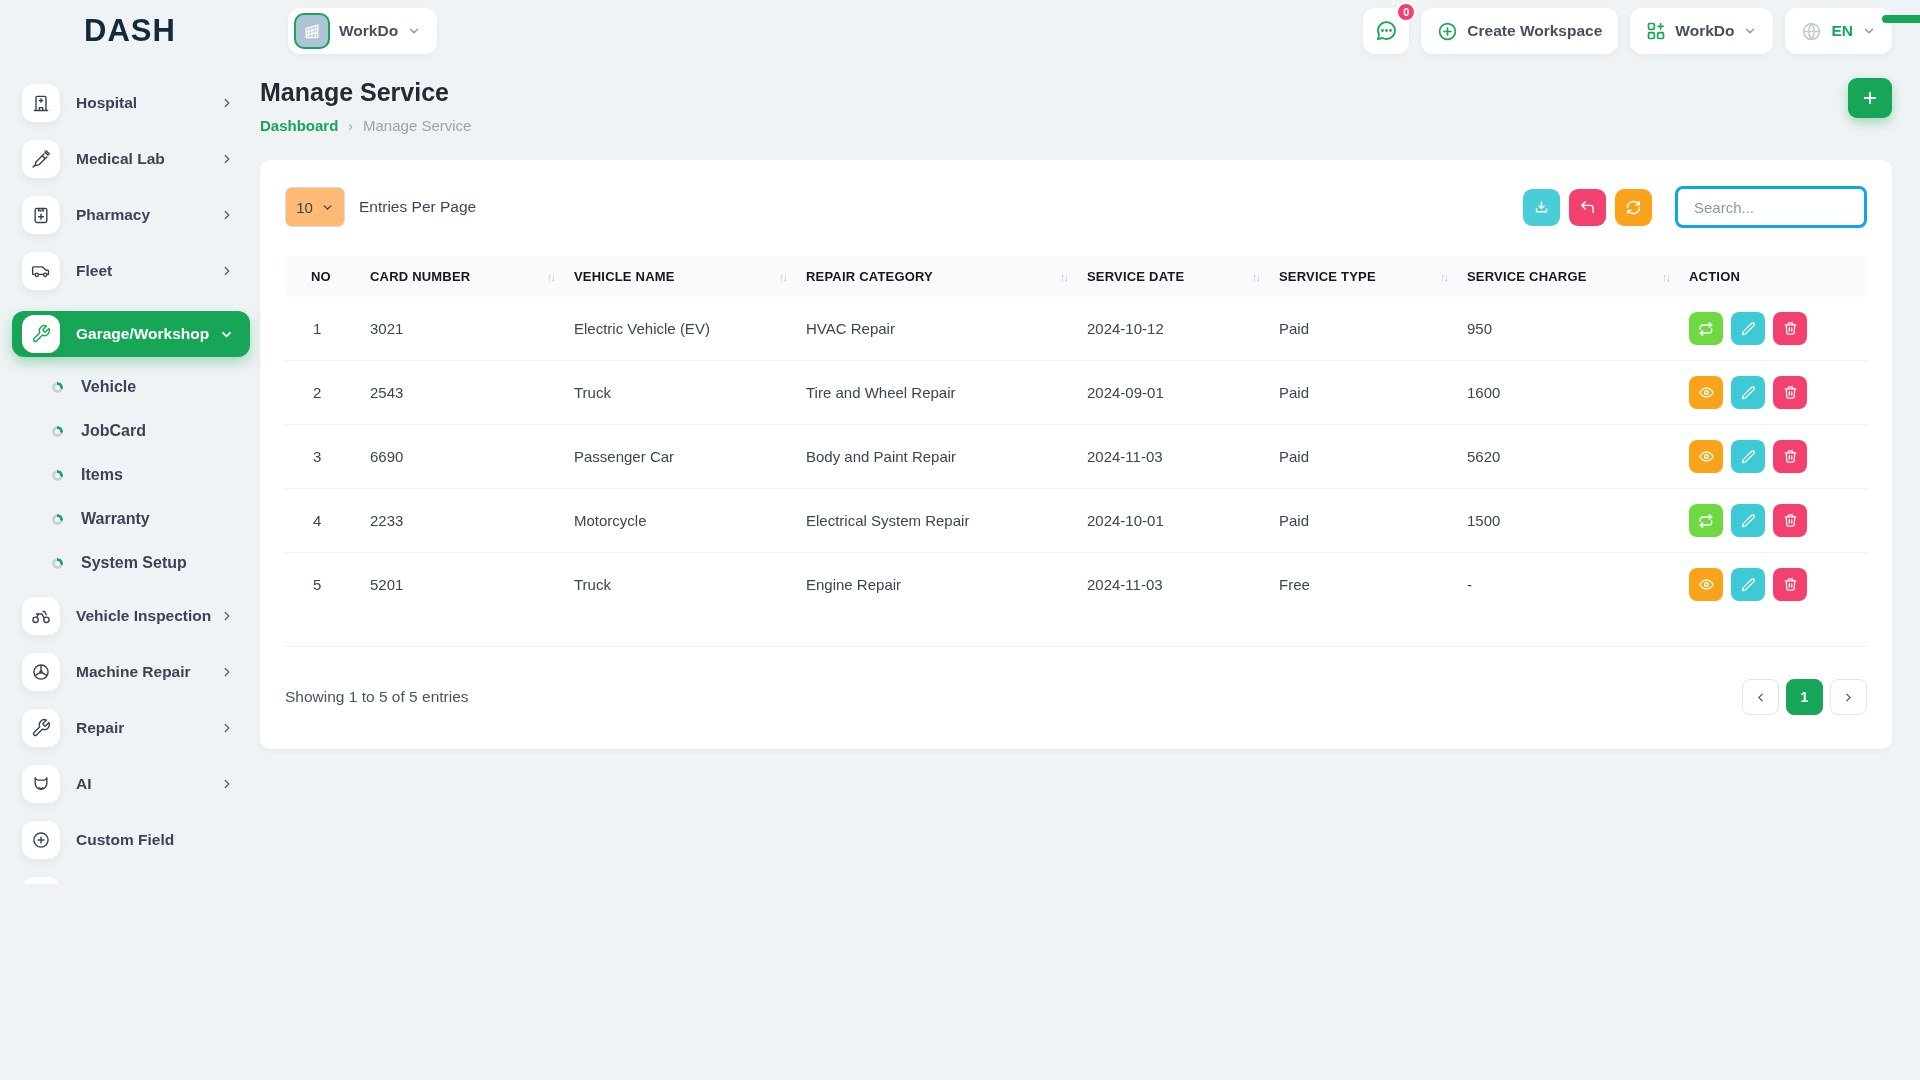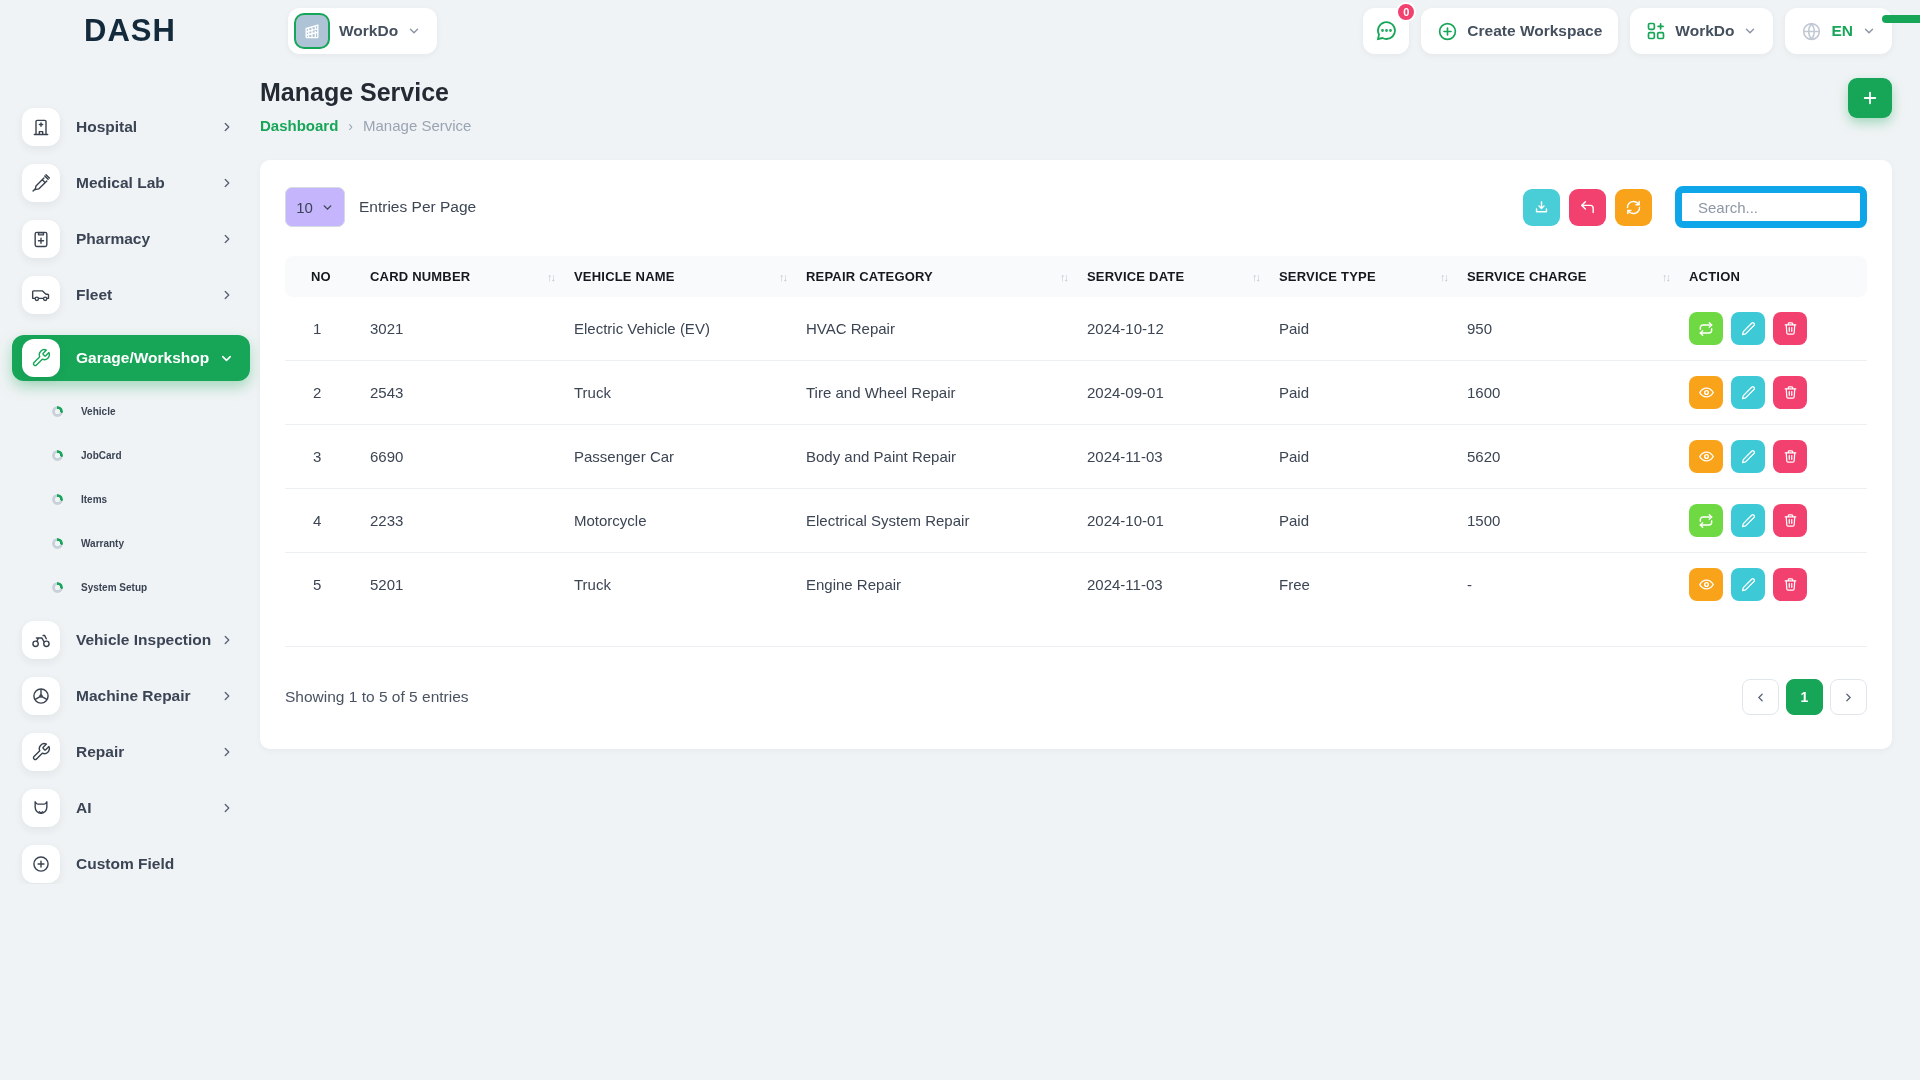--- a/index.html
+++ b/index.html
@@ -16,52 +16,52 @@
   .pill { background:#fff; border-radius:12px; height:46px; display:flex; align-items:center; gap:9px; padding:0 16px; box-shadow:0 2px 6px rgba(20,30,50,.05); font-size:15.5px; font-weight:600; color:#45505f; }
   .ws-pill { margin-left:28px; padding-left:6px; }
   .ws-avatar { width:36px; height:36px; border-radius:10px; background:#aec3d6; border:2px solid #17a658; display:flex; align-items:center; justify-content:center; }
   .top-right { margin-left:auto; margin-right:28px; display:flex; align-items:center; gap:12px; }
   .icon-pill { width:46px; justify-content:center; padding:0; position:relative; }
   .badge { position:absolute; top:-6px; right:-7px; min-width:20px; height:20px; border-radius:10px; background:#f2416e; color:#fff; font-size:11px; font-weight:700; display:flex; align-items:center; justify-content:center; border:2px solid #fff; }
   .green-txt { color:#17a658; }
   svg { display:block; }
 
   
-  .sidebar { width:260px; padding:94px 8px 20px 10px; height:884px; overflow:hidden; flex:0 0 260px;border-radius:12px; }
+  .sidebar { width:260px; padding:70px 8px 20px 10px; height:884px; overflow:hidden; flex:0 0 260px;border-radius:12px; }
   .side-item { display:flex; align-items:center; height:46px; margin:10px 2px; border-radius:12px; cursor:pointer; }
   .chip { width:38px; height:38px; background:#fff; border-radius:12px; box-shadow:0 3px 8px rgba(25,39,60,.07); display:flex; align-items:center; justify-content:center; margin:0 16px 0 10px; flex:0 0 38px; }
   .side-label { font-size:15.5px; font-weight:700; color:#3a4454; }
   .side-chev { margin-left:auto; margin-right:16px; }
   .side-item.active { background:#17a658; box-shadow:0 6px 14px rgba(23,166,88,.35);margin-top:17px; }
   .side-item.active .side-label { color:#fff; }
   .sub-item { display:flex; align-items:center; height:40px; margin:4px 2px 4px 0; padding-left:42px; gap:18px; cursor:pointer; }
   .bullet { width:11px; height:11px; border-radius:50%; background:conic-gradient(#17a658 0 30%, #c8d0d9 30% 100%); -webkit-mask:radial-gradient(circle, transparent 0 2.5px, #000 3px); mask:radial-gradient(circle, transparent 0 2.5px, #000 3px); }
-  .sub-label { font-size:10px; font-weight:600; color:#3a4454; }
+  .sub-label { font-size:16px; font-weight:600; color:#3a4454; }
   .sub-item.active .sub-label { color:#17a658; }
 
   
   .main { flex:1; padding:78px 28px 0 0; }
   .page-head { display:flex; align-items:flex-start; }
   .page-title { font-size:25px; font-weight:700; color:#232a33; }
   .breadcrumb { margin-top:10px; font-size:15px; display:flex; align-items:flex-end; gap:10px; }
   .crumb-link { color:#17a658; font-weight:600; cursor:pointer; }
   .crumb-sep { color:#9aa4b2; font-size:14px; }
   .crumb-current { color:#9aa4b2; }
   .add-btn { margin-left:auto; width:44px; height:40px; border:none; border-radius:9px; background:#17a658; color:#fff; display:flex; align-items:center; justify-content:center; cursor:pointer; box-shadow:0 5px 12px rgba(23,166,88,.35); }
 
   .card { background:#fff; border-radius:10px; box-shadow:0 2px 6px rgba(20,30,50,.04); margin-top:26px; padding:26px 25px 34px; }
   .toolbar { display:flex; align-items:center; }
-  .entries-select { width:60px; height:40px; border:1px solid #d5dbe2; border-radius:7px; display:flex; align-items:center; justify-content:center; gap:8px; font-size:15px; color:#3b4554; cursor:pointer; background:#c4b5fd; }
+  .entries-select { width:60px; height:40px; border:1px solid #d5dbe2; border-radius:7px; display:flex; align-items:center; justify-content:center; gap:8px; font-size:15px; color:#3b4554; cursor:pointer; background:#fdba74; }
   .entries-label { margin-left:14px; font-size:15.5px; color:#3d4754; }
   .tool-right { margin-left:auto; display:flex; align-items:center; gap:9px; }
   .sq-btn { width:37px; height:37px; border:none; border-radius:9px; display:flex; align-items:center; justify-content:center; cursor:pointer; color:#fff; }
   .btn-download { background:#49cdd7; }
   .btn-undo { background:#f2416e; }
   .btn-refresh { background:#f9a31a; }
-  .search-input { margin-left:14px; width:192px; height:42px; border:7px solid #0ea5e9; border-radius:8px; padding:0 16px; font-size:15px; color:#3b4554; font-family:inherit; }
+  .search-input { margin-left:14px; width:192px; height:42px; border:3px solid #0ea5e9; border-radius:8px; padding:0 16px; font-size:15px; color:#3b4554; font-family:inherit; }
   .search-input::placeholder { color:#8d97a5; }
 
   table { width:100%; border-collapse:collapse; table-layout:fixed; margin-top:28px; }
   thead th { background:#f8fafb; text-align:left; font-size:13px; font-weight:700; color:#15181e; text-transform:uppercase; letter-spacing:.2px; padding:13px 10px; }
   th:first-child { padding-left:26px; border-radius:8px 0 0 8px; }
   th:last-child { border-radius:0 8px 8px 0; }
   .sort-glyph { float:right; color:#c2c9d4; font-size:11px; letter-spacing:-2px; font-weight:400; margin-top:2px; }
   tbody td { font-size:15px; color:#3c4554; padding:15px 10px; border-top:1px solid #edf0f3; }
   tbody tr:first-child td { border-top:none; }
   tbody td:first-child { padding-left:28px; }

